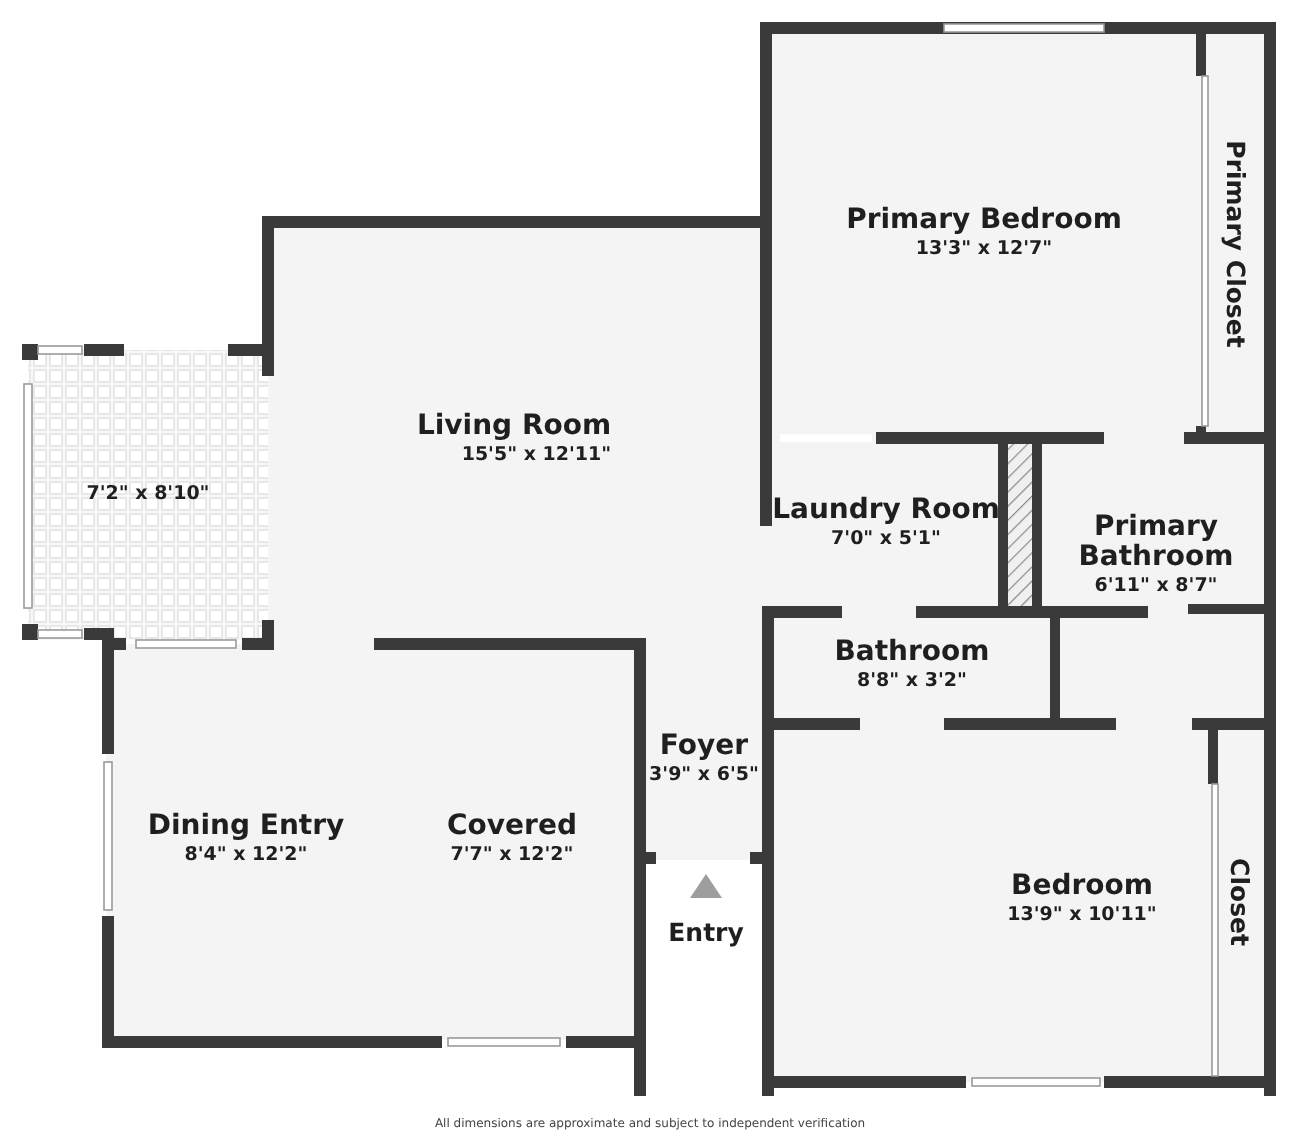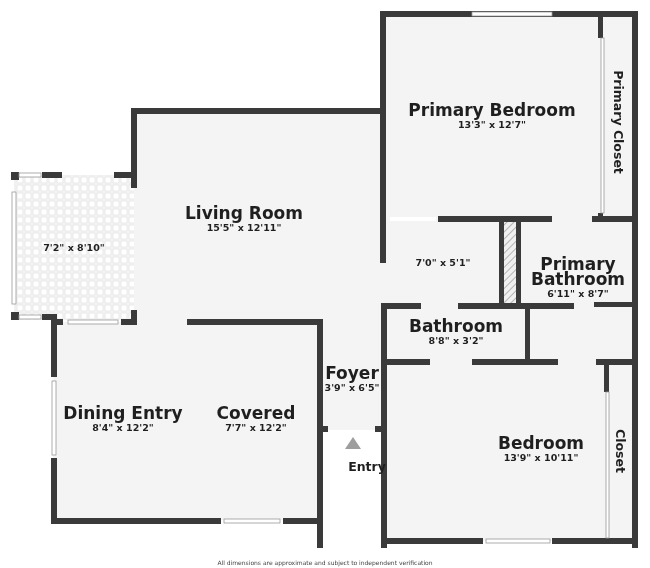--- a/index.html
+++ b/index.html
@@ -3,21 +3,21 @@
 <meta charset="utf-8">
 <style>
   html, body { margin: 0; padding: 0; background: #ffffff; }
   body { width: 650px; height: 568px; position: relative; overflow: hidden; font-family: "DejaVu Sans", sans-serif; }
   #plan { position: absolute; left: 0; top: 0; }
   .floor { fill: #f4f4f4; }
   .wall { fill: #3a3a3a; }
   .win { fill: #ffffff; stroke: #9a9a9a; stroke-width: 0.8; }
   .opening { fill: #ffffff; }
   .label { position: absolute; text-align: center; color: #1f1f1f; transform: translate(-50%, -50%); white-space: nowrap; }
-  .label .name { font-weight: bold; font-size: 17px; line-height: 15px; display: block; }
+  .label .name { font-weight: bold; font-size: 14px; line-height: 15px; display: block; }
   .label .dim { font-weight: bold; font-size: 9.5px; line-height: 13px; display: block; }
   .vlabel { position: absolute; font-weight: bold; font-size: 12.5px; color: #1f1f1f; transform: translate(-50%, -50%) rotate(90deg); white-space: nowrap; }
   .entry-label { position: absolute; font-weight: bold; font-size: 12.5px; color: #1f1f1f; transform: translate(-50%, -50%); }
   .footnote { position: absolute; left: 325px; top: 562px; transform: translate(-50%, -50%); font-size: 6px; color: #444; white-space: nowrap; font-family: "DejaVu Sans", sans-serif; }
 </style>
 </head>
 <body>
 
 <svg id="plan" width="650" height="568" viewBox="0 0 650 568" xmlns="http://www.w3.org/2000/svg">
   <defs>
@@ -109,28 +109,29 @@
   </g>
 
   <polygon points="353,437 345,449 361,449" fill="#9e9e9e"></polygon>
 </svg>
 
 <div class="label" style="left:492px; top:117px;">
   <span class="name">Primary Bedroom</span>
   <span class="dim">13'3" x 12'7"</span>
 </div>
 <div class="vlabel" style="left:618px; top:122px;">Primary Closet</div>
-<div class="label" style="left:244px; top:220px;">
+<div class="label" style="left:257px; top:220px;text-align:right;">
   <span class="name">Living Room</span>
   <span class="dim">15'5" x 12'11"</span>
 </div>
 <div class="label" style="left:74px; top:247px;">
   <span class="dim">7'2" x 8'10"</span>
 </div>
 <div class="label" style="left:443px; top:262px;">
+  <span class="name">Laundry Room</span>
   <span class="dim">7'0" x 5'1"</span>
 </div>
 <div class="label" style="left:578px; top:278px;">
   <span class="name">Primary</span>
   <span class="name">Bathroom</span>
   <span class="dim">6'11" x 8'7"</span>
 </div>
 <div class="label" style="left:456px; top:333px;">
   <span class="name">Bathroom</span>
   <span class="dim">8'8" x 3'2"</span>
@@ -145,14 +146,14 @@
 </div>
 <div class="label" style="left:256px; top:420px;">
   <span class="name">Covered</span>
   <span class="dim">7'7" x 12'2"</span>
 </div>
 <div class="label" style="left:497px; top:450px;margin-left:44px;">
   <span class="name">Bedroom</span>
   <span class="dim">13'9" x 10'11"</span>
 </div>
 <div class="vlabel" style="left:620px; top:451px;">Closet</div>
-<div class="entry-label" style="left:367px; top:466px;">Entry</div>
+<div class="entry-label" style="left:353px; top:466px;">Entry</div>
 <div class="footnote">All dimensions are approximate and subject to independent verification</div>
 
 </body></html>

